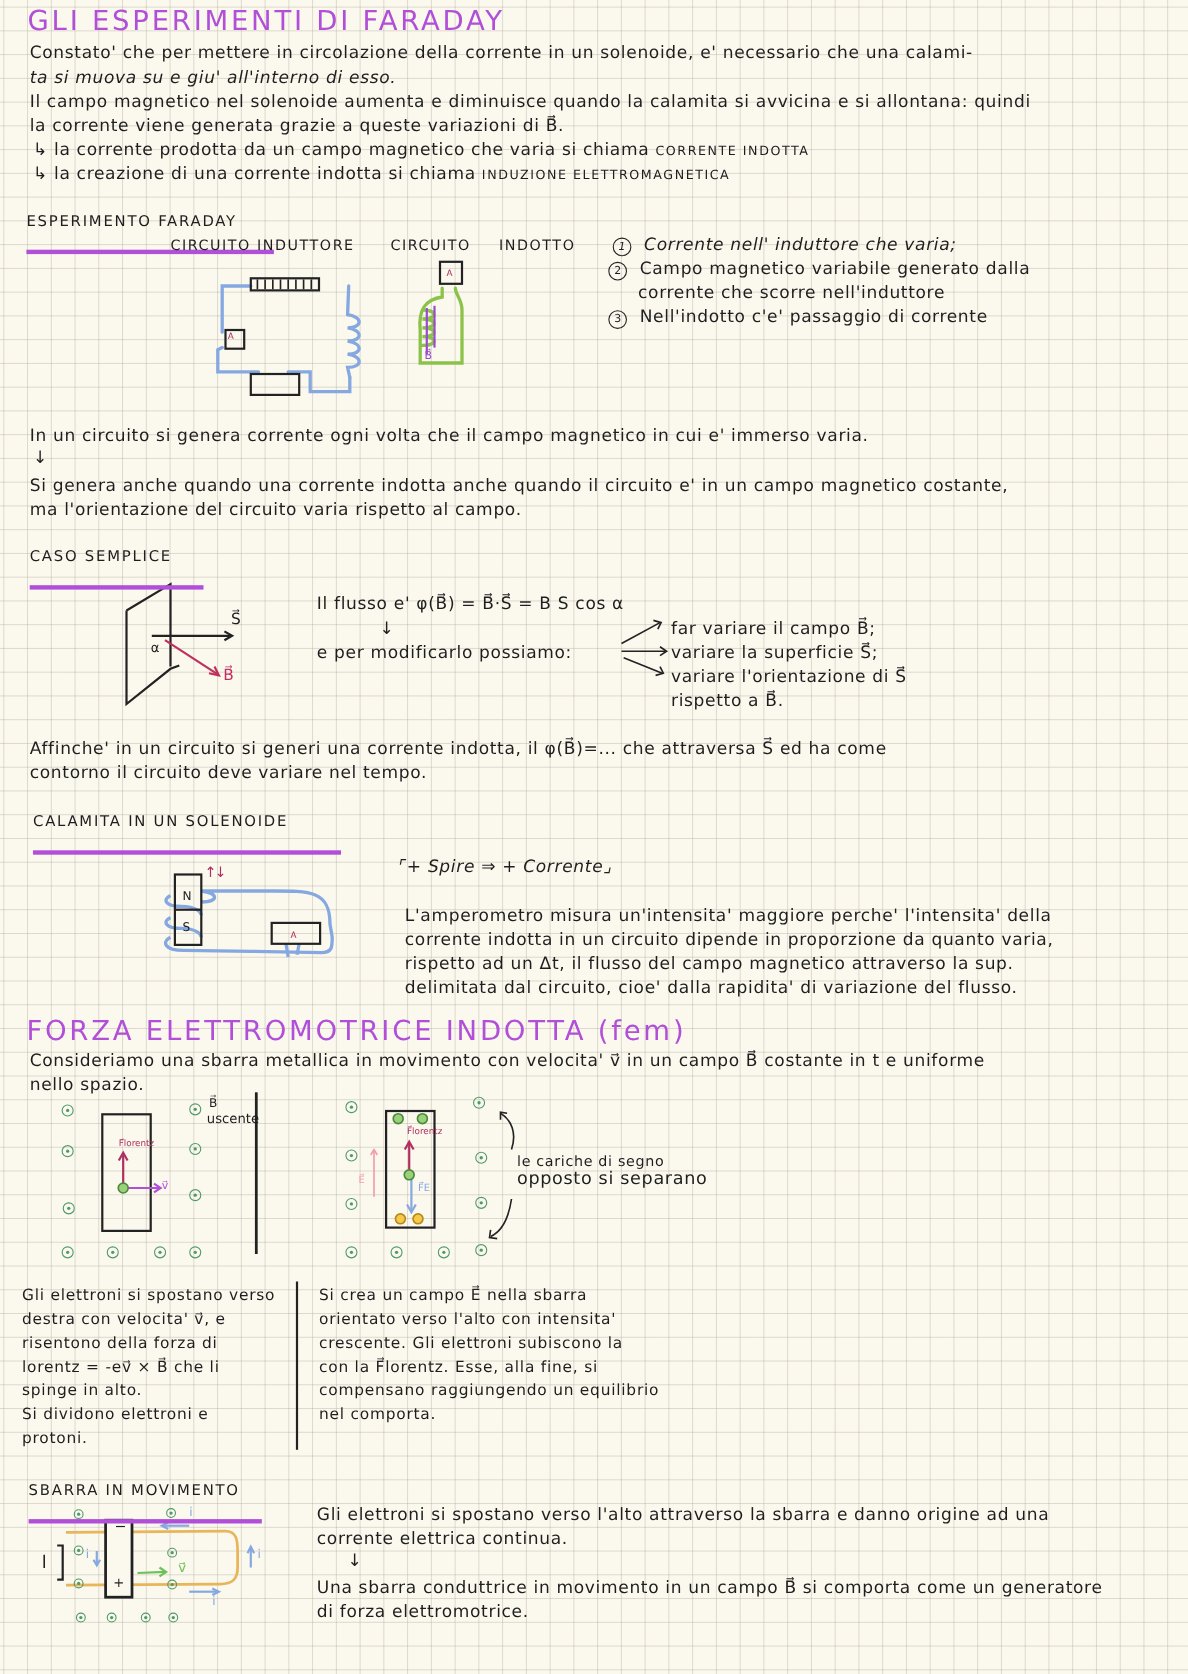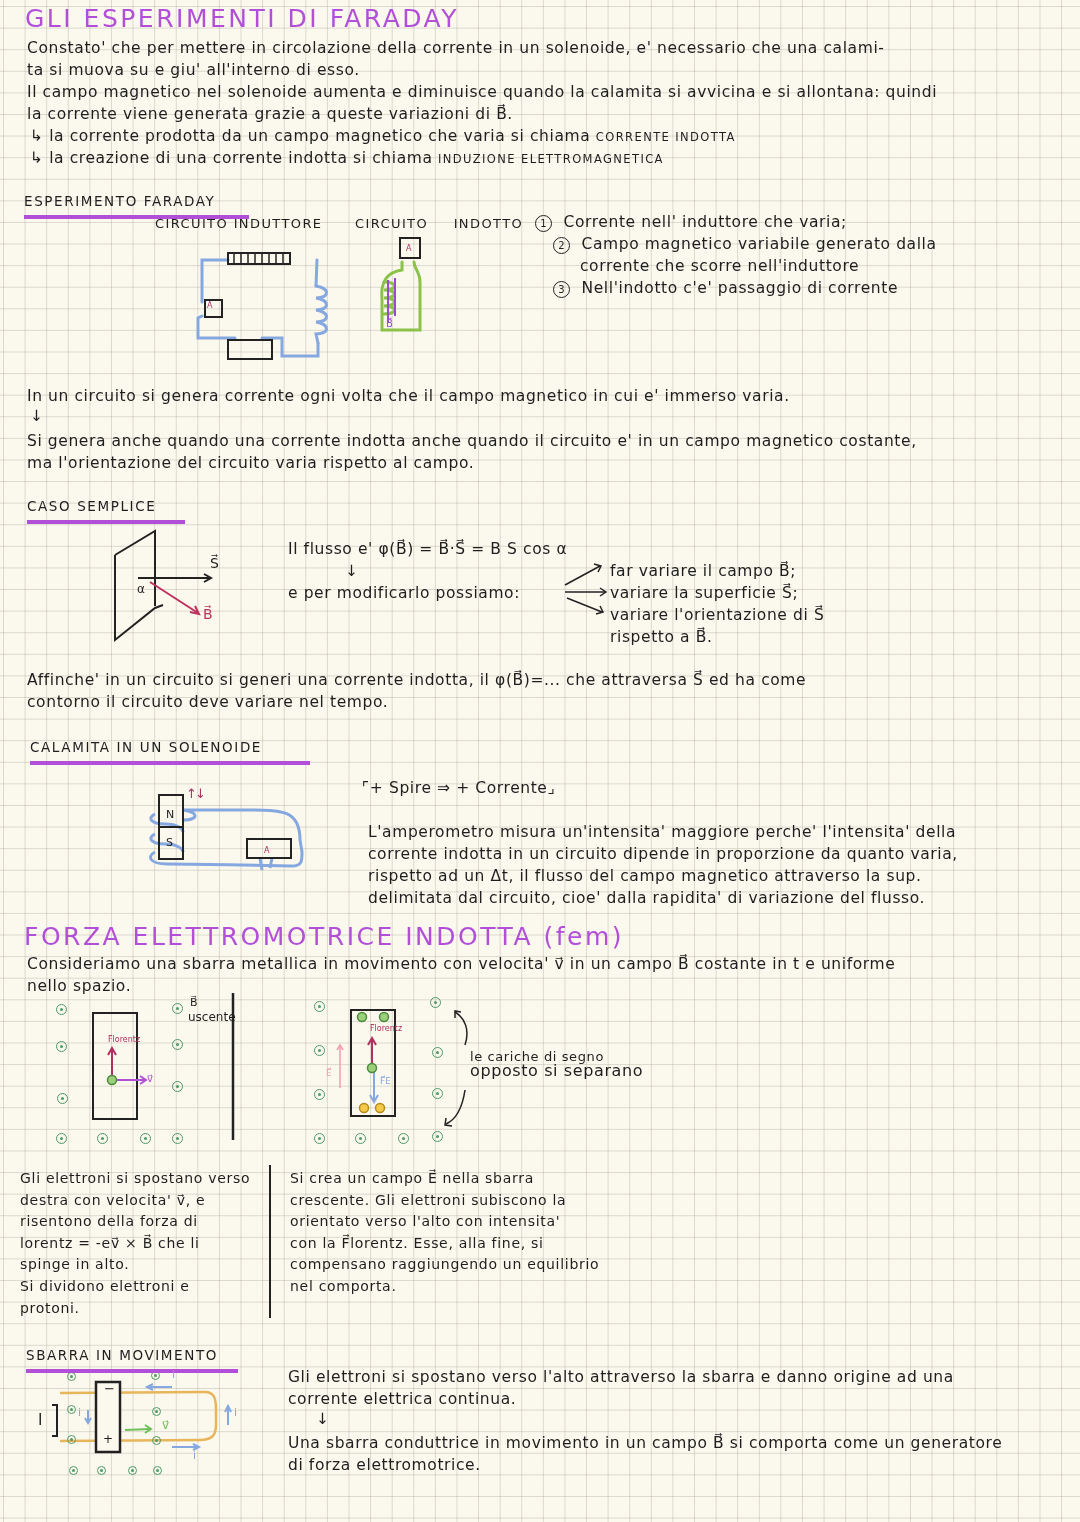--- a/index.html
+++ b/index.html
@@ -11,31 +11,31 @@
       linear-gradient(to bottom, rgba(170,165,150,0.38) 1px, transparent 1px);
     background-size:21.6px 21.6px;
     background-position:3px 6px;
     font-family:"DejaVu Sans", sans-serif;
     color:#1e1e1e;
   }
   .abs { position:absolute; }
   .hand { font-family:"DejaVu Sans", sans-serif; font-size:15.5px; letter-spacing:0.6px; line-height:22px; white-space:nowrap; }
   .title { color:#b24fd9; font-size:25px; letter-spacing:2.5px; font-weight:normal; }
   .sub { font-size:13.5px; letter-spacing:1.6px; text-transform:uppercase; }
-  .underline { border-bottom:4px solid #b24fd9; padding-bottom:3px; }
+  .underline { border-bottom:4px solid #b24fd9; padding-bottom:15px; }
   .small-caps { font-size:11.5px; letter-spacing:1.4px; text-transform:uppercase; }
   .note { font-size:14px; letter-spacing:0.7px; line-height:21.6px; white-space:normal; }
   svg { position:absolute; overflow:visible; }
 </style>
 </head>
 <body>
 
 <div class="abs title" style="left:25px;top:4px;">GLI ESPERIMENTI DI FARADAY</div>
 <div class="abs hand" style="left:27px;top:37px;">Constato' che per mettere in circolazione della corrente in un solenoide, e' necessario che una calami-</div>
-<div class="abs hand" style="left:27px;top:59px;">ta si muova su e giu' all'interno di esso.</div>
+<div class="abs hand" style="left:27px;top:59px;font-style:italic;">ta si muova su e giu' all'interno di esso.</div>
 <div class="abs hand" style="left:27px;top:81px;">Il campo magnetico nel solenoide aumenta e diminuisce quando la calamita si avvicina e si allontana: quindi</div>
 <div class="abs hand" style="left:27px;top:103px;">la corrente viene generata grazie a queste variazioni di B⃗.</div>
 <div class="abs hand" style="left:30px;top:125px;">
   <span>↳</span>
   <span>la corrente prodotta da un campo magnetico che varia si chiama</span>
   <span class="small-caps">CORRENTE INDOTTA</span>
 </div>
 <div class="abs hand" style="left:30px;top:147px;">
   <span>↳</span>
   <span>la creazione di una corrente indotta si chiama</span>
@@ -198,21 +198,21 @@
   <span class="dot s" style="left:69px;top:1466px;"></span>
   <span class="dot s" style="left:97px;top:1466px;"></span>
   <span class="dot s" style="left:128px;top:1466px;"></span>
   <span class="dot s" style="left:153px;top:1466px;"></span>
 </div>
 
 <div class="abs" style="left:207px;top:301px;font-size:8px;color:#b03060;">A</div>
 <div class="abs" style="left:406px;top:244px;font-size:8px;color:#b03060;">A</div>
 <div class="abs" style="left:386px;top:318px;font-size:10px;color:#9b4ad0;">B⃗</div>
 
-<div class="abs hand" style="left:535px;top:211px;">
+<div class="abs hand" style="left:557px;top:211px;font-style:italic;">
   <span style="display:inline-block;width:15px;height:15px;border:1.5px solid #222;border-radius:50%;font-size:10px;text-align:center;line-height:15px;letter-spacing:0;">1</span>
   <span style="margin-left:6px;">Corrente nell' induttore che varia;</span>
 </div>
 <div class="abs hand" style="left:553px;top:233px;">
   <span style="display:inline-block;width:15px;height:15px;border:1.5px solid #222;border-radius:50%;font-size:10px;text-align:center;line-height:15px;letter-spacing:0;">2</span>
   <span style="margin-left:6px;">Campo magnetico variabile generato dalla</span>
 </div>
 <div class="abs hand" style="left:580px;top:255px;">corrente che scorre nell'induttore</div>
 <div class="abs hand" style="left:553px;top:277px;">
   <span style="display:inline-block;width:15px;height:15px;border:1.5px solid #222;border-radius:50%;font-size:10px;text-align:center;line-height:15px;letter-spacing:0;">3</span>
@@ -236,21 +236,21 @@
 <div class="abs hand" style="left:610px;top:604px;">variare l'orientazione di S⃗</div>
 <div class="abs hand" style="left:610px;top:626px;">rispetto a B⃗.</div>
 <div class="abs hand" style="left:27px;top:669px;">Affinche' in un circuito si generi una corrente indotta, il φ(B⃗)=... che attraversa S⃗ ed ha come</div>
 <div class="abs hand" style="left:27px;top:691px;">contorno il circuito deve variare nel tempo.</div>
 
 <div class="abs hand sub underline" style="left:30px;top:736px;width:280px;">CALAMITA IN UN SOLENOIDE</div>
 <div class="abs" style="left:166px;top:808px;font-size:11px;">N</div>
 <div class="abs" style="left:166px;top:836px;font-size:11px;">S</div>
 <div class="abs" style="left:186px;top:786px;font-size:13px;color:#b03060;letter-spacing:-2px;">↑↓</div>
 <div class="abs" style="left:264px;top:846px;font-size:8px;color:#b03060;">A</div>
-<div class="abs hand" style="left:362px;top:777px;">⌜+ Spire ⇒ + Corrente⌟</div>
+<div class="abs hand" style="left:362px;top:777px;font-style:italic;">⌜+ Spire ⇒ + Corrente⌟</div>
 <div class="abs hand" style="left:368px;top:821px;">L'amperometro misura un'intensita' maggiore perche' l'intensita' della</div>
 <div class="abs hand" style="left:368px;top:843px;">corrente indotta in un circuito dipende in proporzione da quanto varia,</div>
 <div class="abs hand" style="left:368px;top:865px;">rispetto ad un Δt, il flusso del campo magnetico attraverso la sup.</div>
 <div class="abs hand" style="left:368px;top:887px;">delimitata dal circuito, cioe' dalla rapidita' di variazione del flusso.</div>
 
 <div class="abs title" style="left:24px;top:922px;">FORZA ELETTROMOTRICE INDOTTA (fem)</div>
 <div class="abs hand" style="left:27px;top:953px;">Consideriamo una sbarra metallica in movimento con velocita' v⃗ in un campo B⃗ costante in t e uniforme</div>
 <div class="abs hand" style="left:27px;top:975px;">nello spazio.</div>
 <div class="abs" style="left:190px;top:996px;font-size:11px;">B⃗</div>
 <div class="abs" style="left:188px;top:1010px;font-size:12px;">uscente</div>
@@ -266,22 +266,22 @@
   <div class="hand note">Gli elettroni si spostano verso</div>
   <div class="hand note">destra con velocita' v⃗, e</div>
   <div class="hand note">risentono della forza di</div>
   <div class="hand note">lorentz = -ev⃗ × B⃗ che li</div>
   <div class="hand note">spinge in alto.</div>
   <div class="hand note">Si dividono elettroni e</div>
   <div class="hand note">protoni.</div>
 </div>
 <div class="abs" style="left:290px;top:1168px;width:340px;">
   <div class="hand note">Si crea un campo E⃗ nella sbarra</div>
+  <div class="hand note">orientato verso l'alto con intensita'</div>
   <div class="hand note">crescente. Gli elettroni subiscono la</div>
-  <div class="hand note">orientato verso l'alto con intensita'</div>
   <div class="hand note">con la F⃗lorentz. Esse, alla fine, si</div>
   <div class="hand note">compensano raggiungendo un equilibrio</div>
   <div class="hand note">nel comporta.</div>
 </div>
 
 <div class="abs hand sub underline" style="left:26px;top:1344px;width:212px;">SBARRA IN MOVIMENTO</div>
 <div class="abs" style="left:104px;top:1381px;font-size:13px;">−</div>
 <div class="abs" style="left:103px;top:1432px;font-size:12px;">+</div>
 <div class="abs" style="left:38px;top:1410px;font-size:16px;">l</div>
 <div class="abs" style="left:78px;top:1406px;font-size:11px;color:#86a8e0;">i</div>

